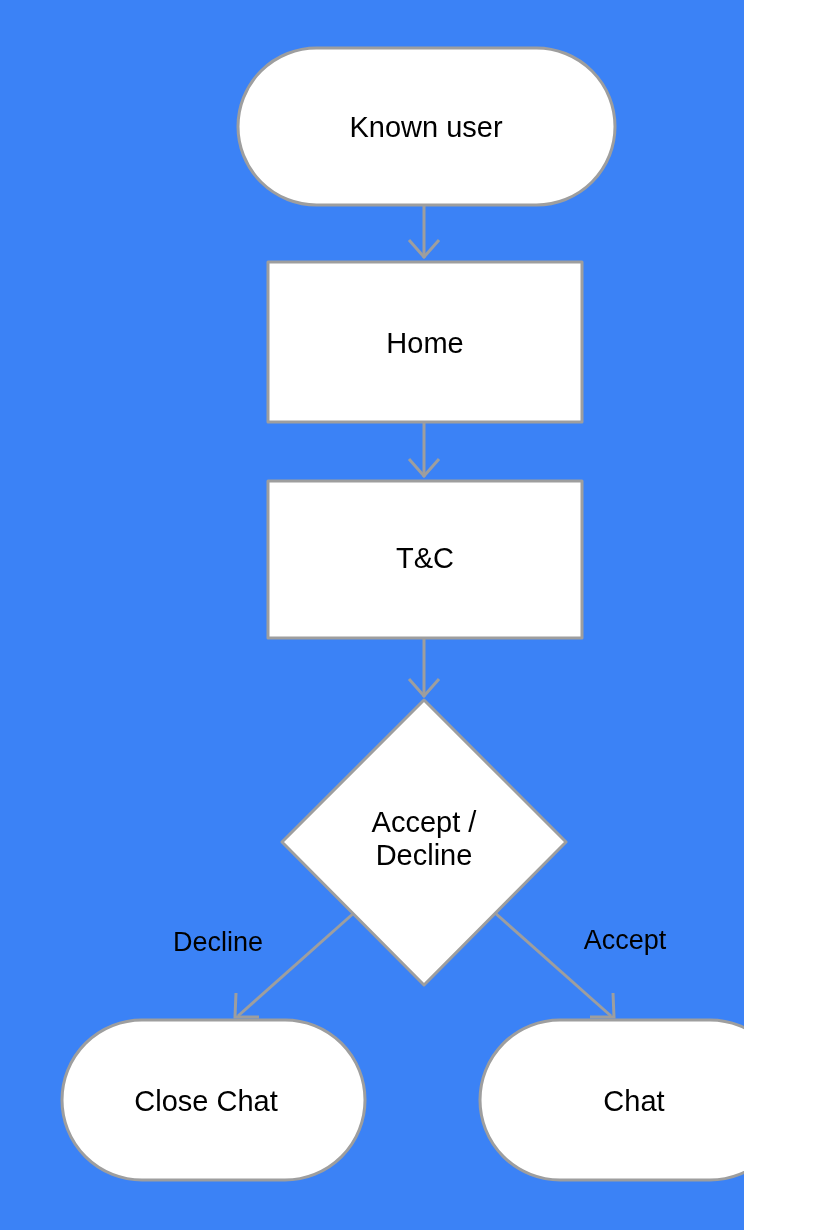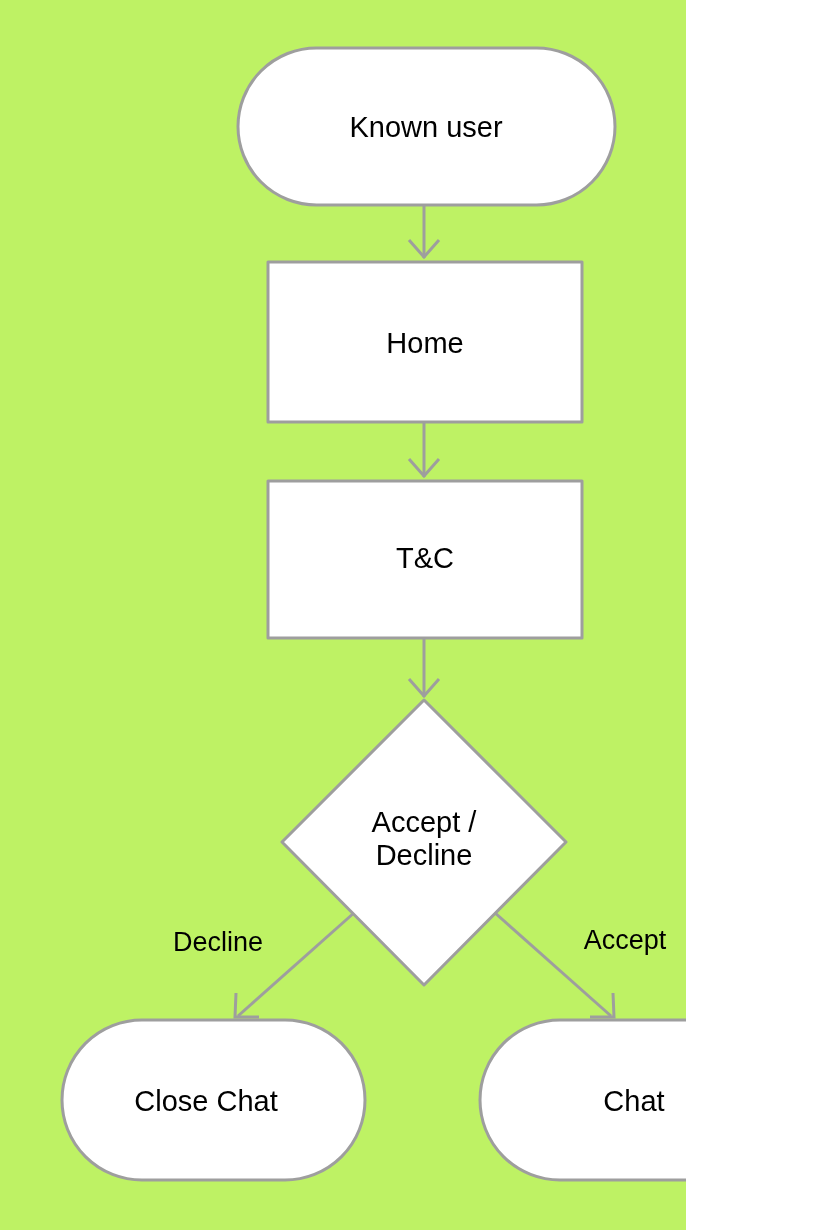--- a/index.html
+++ b/index.html
@@ -7,23 +7,23 @@
     margin: 0;
     padding: 0;
     background: #ffffff;
   }
   body {
     font-family: "Liberation Sans", sans-serif;
     -webkit-font-smoothing: antialiased;
   }
   #diagram-canvas {
     position: relative;
-    width: 686px;
+    width: 744px;
     height: 1230px;
-    background: #bef264;
+    background: #3b82f6;
     overflow: hidden;
   }
   #flow-svg {
     position: absolute;
     top: 0;
     left: 0;
     width: 838px;
     height: 1230px;
   }
   .node-shape {

